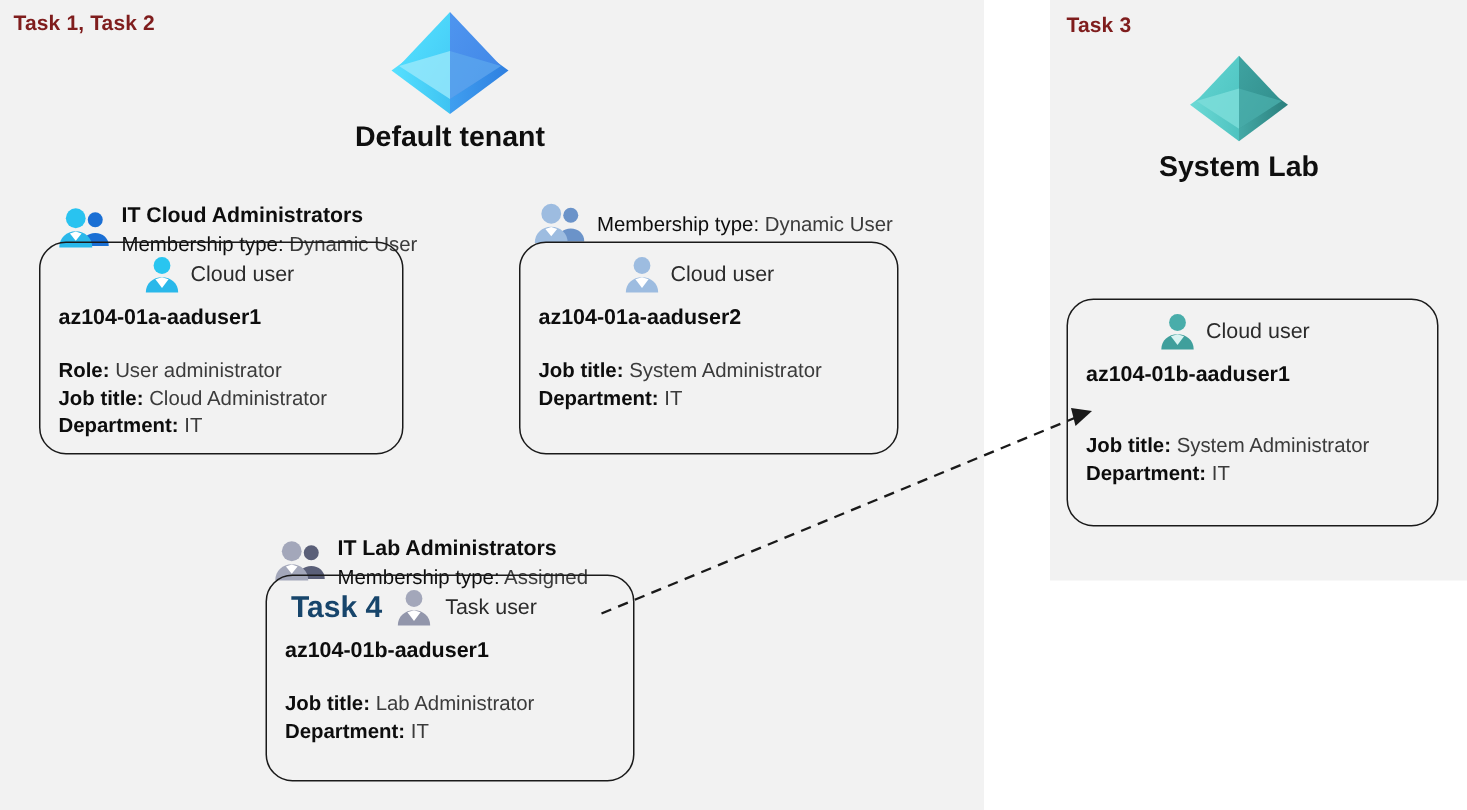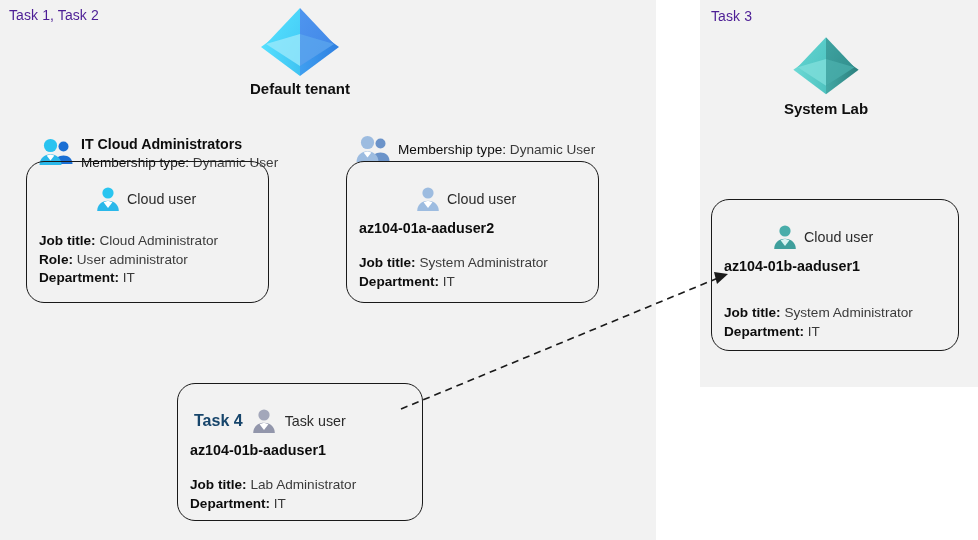--- a/index.html
+++ b/index.html
@@ -22,37 +22,37 @@
   .panel {
     position: absolute;
     background: #f2f2f2;
   }
   #panel-left  { left: 0px;   top: 0px; width: 656px; height: 540px; }
   #panel-right { left: 700px; top: 0px; width: 278px; height: 387px; }
 
   
   .task-label {
     position: absolute;
-    color: #4c1d95;
-    font-weight: normal;
+    color: #7f1d1d;
+    font-weight: bold;
     font-size: 14px;
     letter-spacing: .1px;
     white-space: nowrap;
   }
   #task-12 { left: 9px;  top: 7px; }
   #task-3  { left: 711px; top: 8px; }
 
   
   .tenant {
     position: absolute;
     text-align: center;
   }
   .tenant-name {
     font-weight: bold;
-    font-size: 15px;
+    font-size: 19px;
     color: #0f0f0f;
     white-space: nowrap;
     line-height: 1.25;
   }
   #tenant-default { left: 200px; top: 4px; width: 200px; }
   #tenant-new     { left: 726px; top: 32px; width: 200px; }
   .tenant-icon { display: block; margin: 0 auto 4px auto; }
 
   
   .group {
@@ -81,21 +81,21 @@
   #group-system { left: 355px; top: 104px; }
   #group-lab    { left: 182px; top: 326px; }
 
   
   .card {
     position: absolute;
     border: 1.4px solid #1a1a1a;
     border-radius: 18px;
     background: transparent;
     box-sizing: border-box;
-    padding: 22px 12px 8px 12px;
+    padding: 6px 12px 8px 12px;
   }
   #card-aaduser1  { left: 26px;  top: 161px; width: 243px; height: 142px; }
   #card-aaduser2  { left: 346px; top: 161px; width: 253px; height: 142px; }
   #card-guest     { left: 177px; top: 383px; width: 246px; height: 138px; }
   #card-bcloud    { left: 711px; top: 199px; width: 248px; height: 152px; }
 
   .card-head {
     display: flex;
     align-items: center;
     justify-content: flex-start;
@@ -106,21 +106,21 @@
   .card-head.guest { padding-left: 4px; gap: 8px; }
   .card-head.centered { padding-left: 48px; }
   .card-kind {
     font-size: 14.3px;
     color: #2b2b2b;
     white-space: nowrap;
   }
   .card-task {
     color: #17456b;
     font-weight: bold;
-    font-size: 16px;
+    font-size: 20px;
     white-space: nowrap;
   }
   .card-upn {
     font-weight: bold;
     font-size: 14.3px;
     color: #0d0d0d;
     margin-top: 6px;
     white-space: nowrap;
   }
   .card-attrs {
@@ -239,35 +239,51 @@
       <path d="M1.5 27c0-6.6 5-10.8 11-10.8s11 4.2 11 10.8z" fill="#9dbce0"></path>
       <path d="M12.5 16.4 L8.6 17.6 L12.5 22.5 L16.4 17.6 Z" fill="#ffffff"></path>
     </svg>
     <div class="group-text">
       <div class="group-meta"><b>Membership type:</b>
         <span>Dynamic User</span>
       </div>
     </div>
   </div>
 
+  <div class="group" id="group-lab">
+    <svg class="group-icon" width="36" height="30" viewBox="0 0 36 30">
+      <circle cx="25.5" cy="8.5" r="5" fill="#5a5f78"></circle>
+      <path d="M16.5 26c0-5.2 4-8.6 9-8.6s9 3.4 9 8.6z" fill="#5a5f78"></path>
+      <circle cx="12.5" cy="7.5" r="6.6" fill="#a3a7ba"></circle>
+      <path d="M1.5 27c0-6.6 5-10.8 11-10.8s11 4.2 11 10.8z" fill="#a3a7ba"></path>
+      <path d="M12.5 16.4 L8.6 17.6 L12.5 22.5 L16.4 17.6 Z" fill="#ffffff"></path>
+    </svg>
+    <div class="group-text">
+      <div class="group-name">IT Lab Administrators</div>
+      <div class="group-meta"><b>Membership type:</b>
+        <span>Assigned</span>
+      </div>
+    </div>
+  </div>
 
   <div class="card" id="card-aaduser1">
     <div class="card-head">
       <svg width="26" height="26" viewBox="0 0 26 26">
         <circle cx="13" cy="7" r="5.6" fill="#29c5f0"></circle>
         <path d="M2.2 25c0-6.2 4.8-10.2 10.8-10.2S23.8 18.8 23.8 25z" fill="#2ab8ea"></path>
         <path d="M13 14.8 L8.6 16.2 L13 22 L17.4 16.2 Z" fill="#ffffff"></path>
       </svg>
       <span class="card-kind">Cloud user</span>
     </div>
+    <div class="card-upn">az104-01a-aaduser1</div>
     <div class="card-attrs">
+      <div class="row"><b>Role:</b>
+        <span>User administrator</span></div>
       <div class="row"><b>Job title:</b>
         <span>Cloud Administrator</span></div>
-      <div class="row"><b>Role:</b>
-        <span>User administrator</span></div>
       <div class="row"><b>Department:</b>
         <span>IT</span></div>
     </div>
   </div>
 
   <div class="card" id="card-aaduser2">
     <div class="card-head">
       <svg width="26" height="26" viewBox="0 0 26 26">
         <circle cx="13" cy="7" r="5.6" fill="#9dbce0"></circle>
         <path d="M2.2 25c0-6.2 4.8-10.2 10.8-10.2S23.8 18.8 23.8 25z" fill="#9dbce0"></path>

